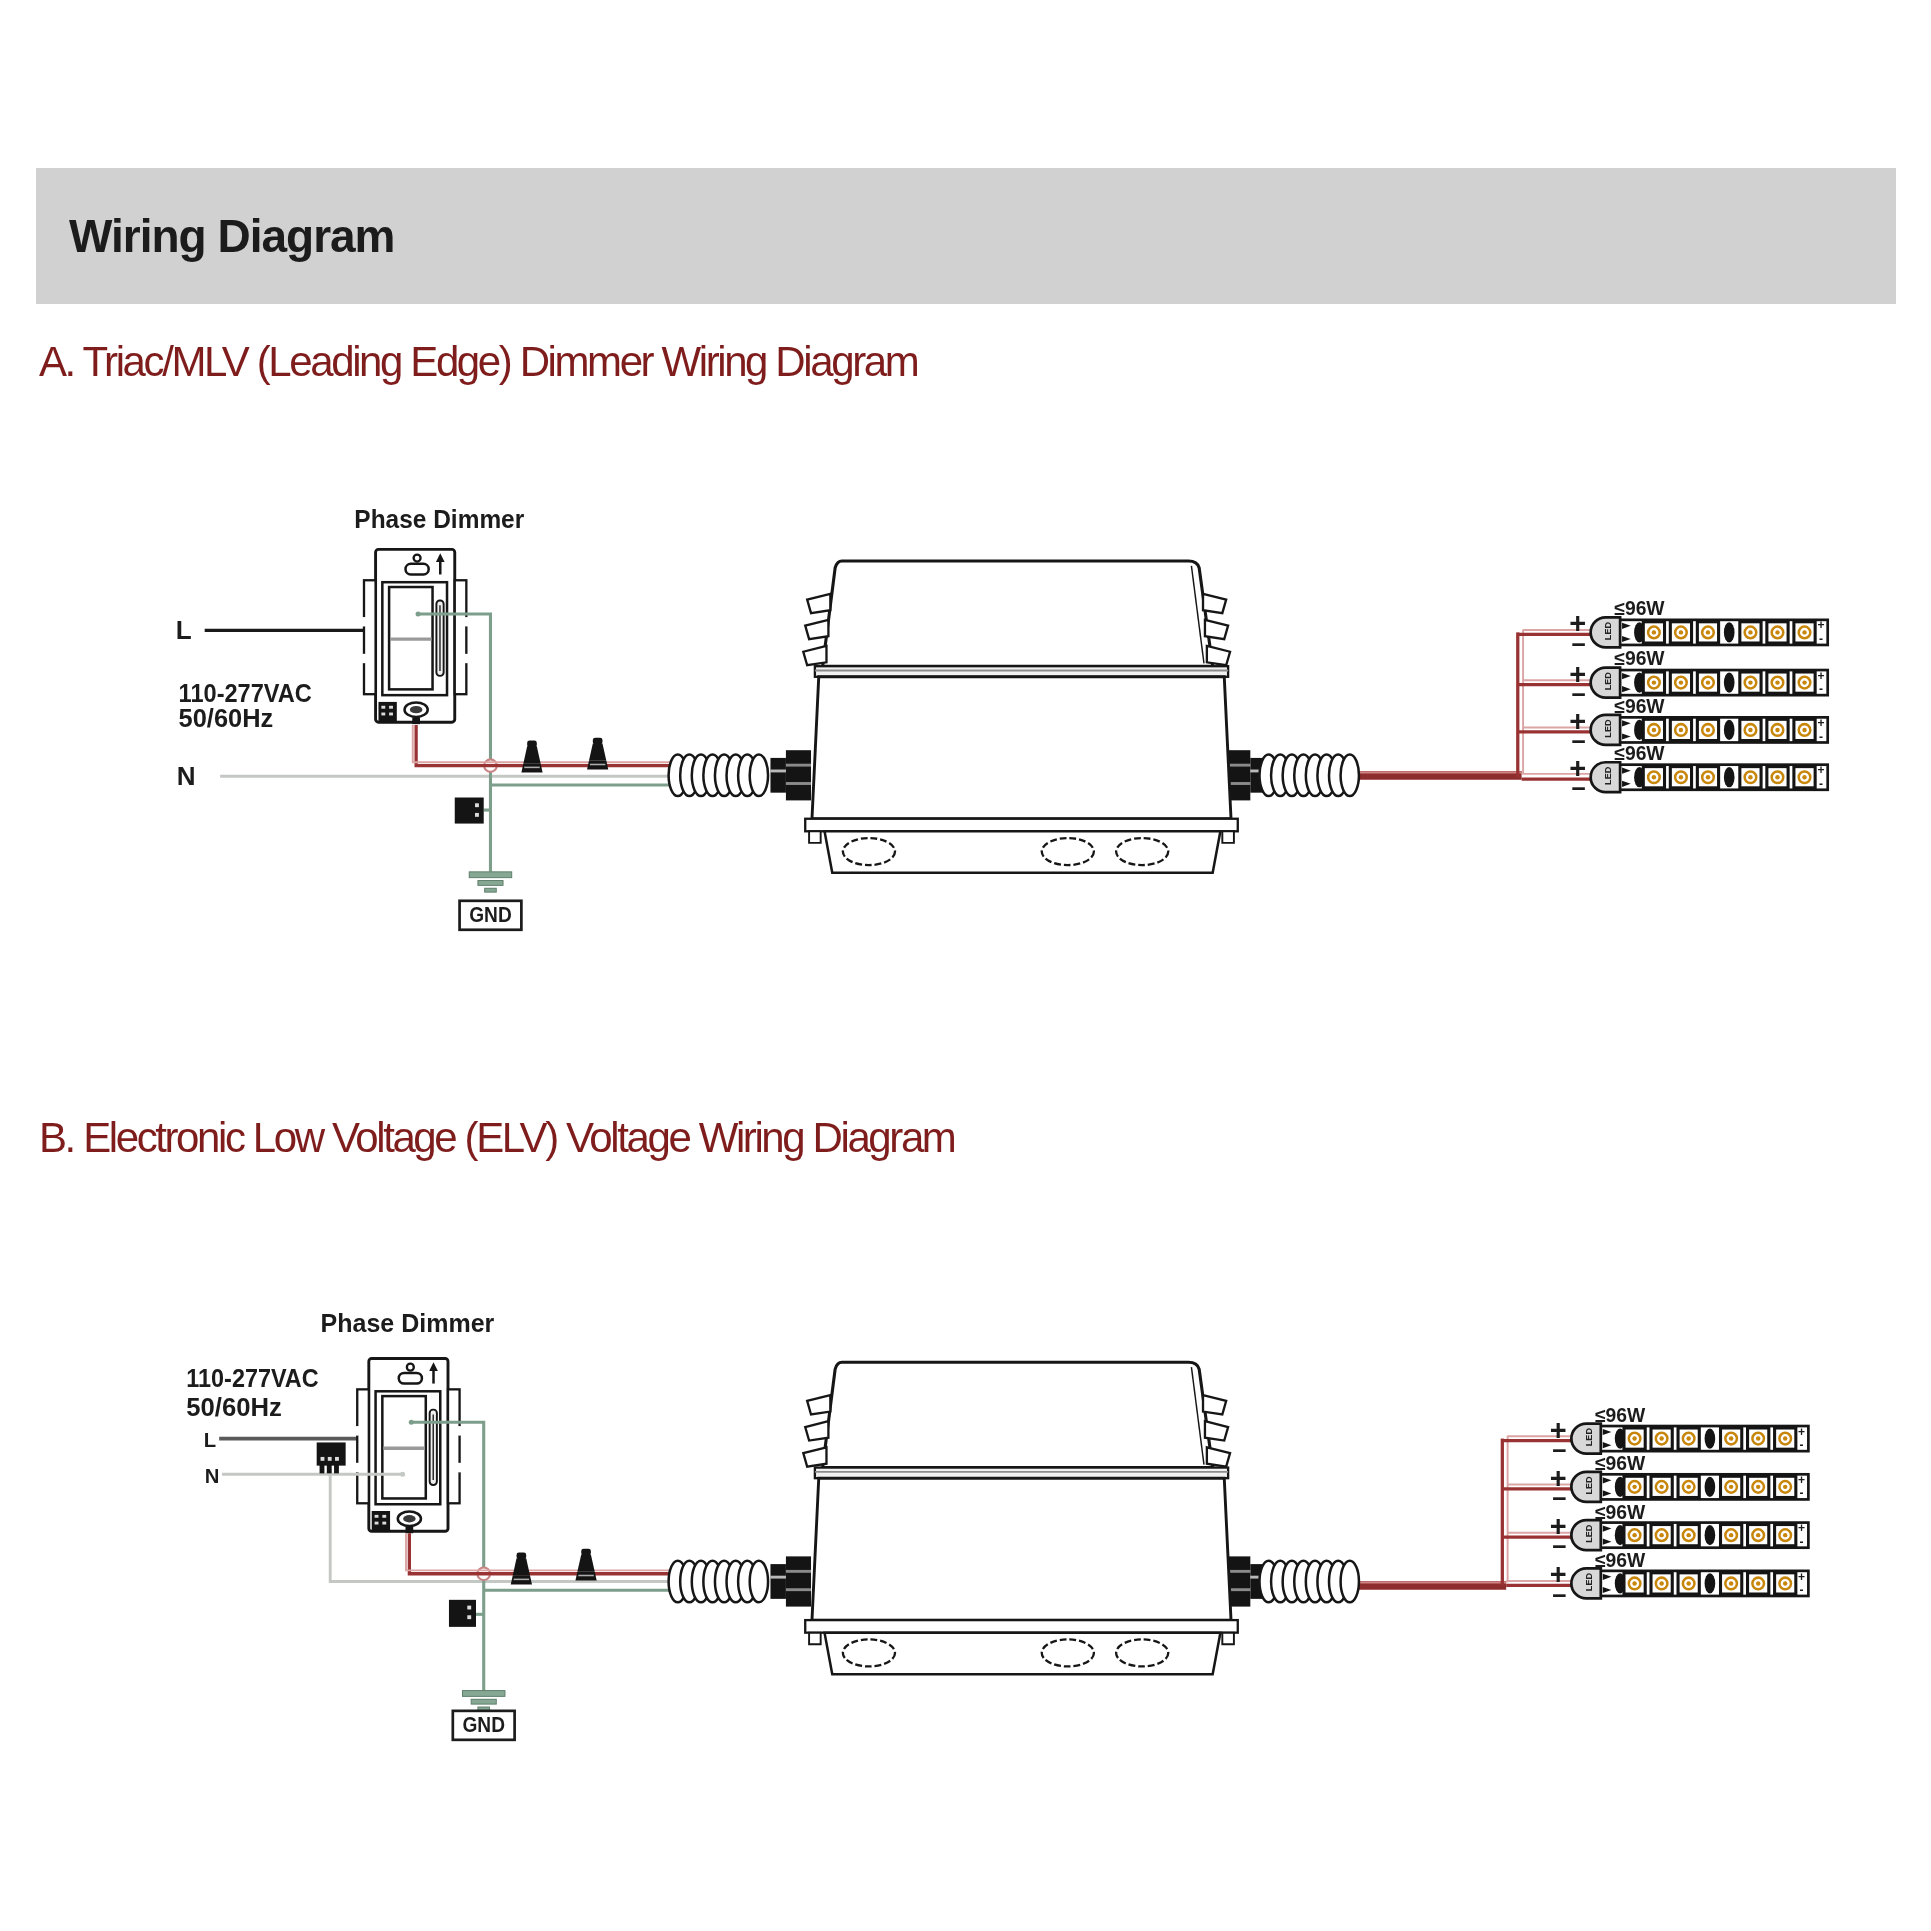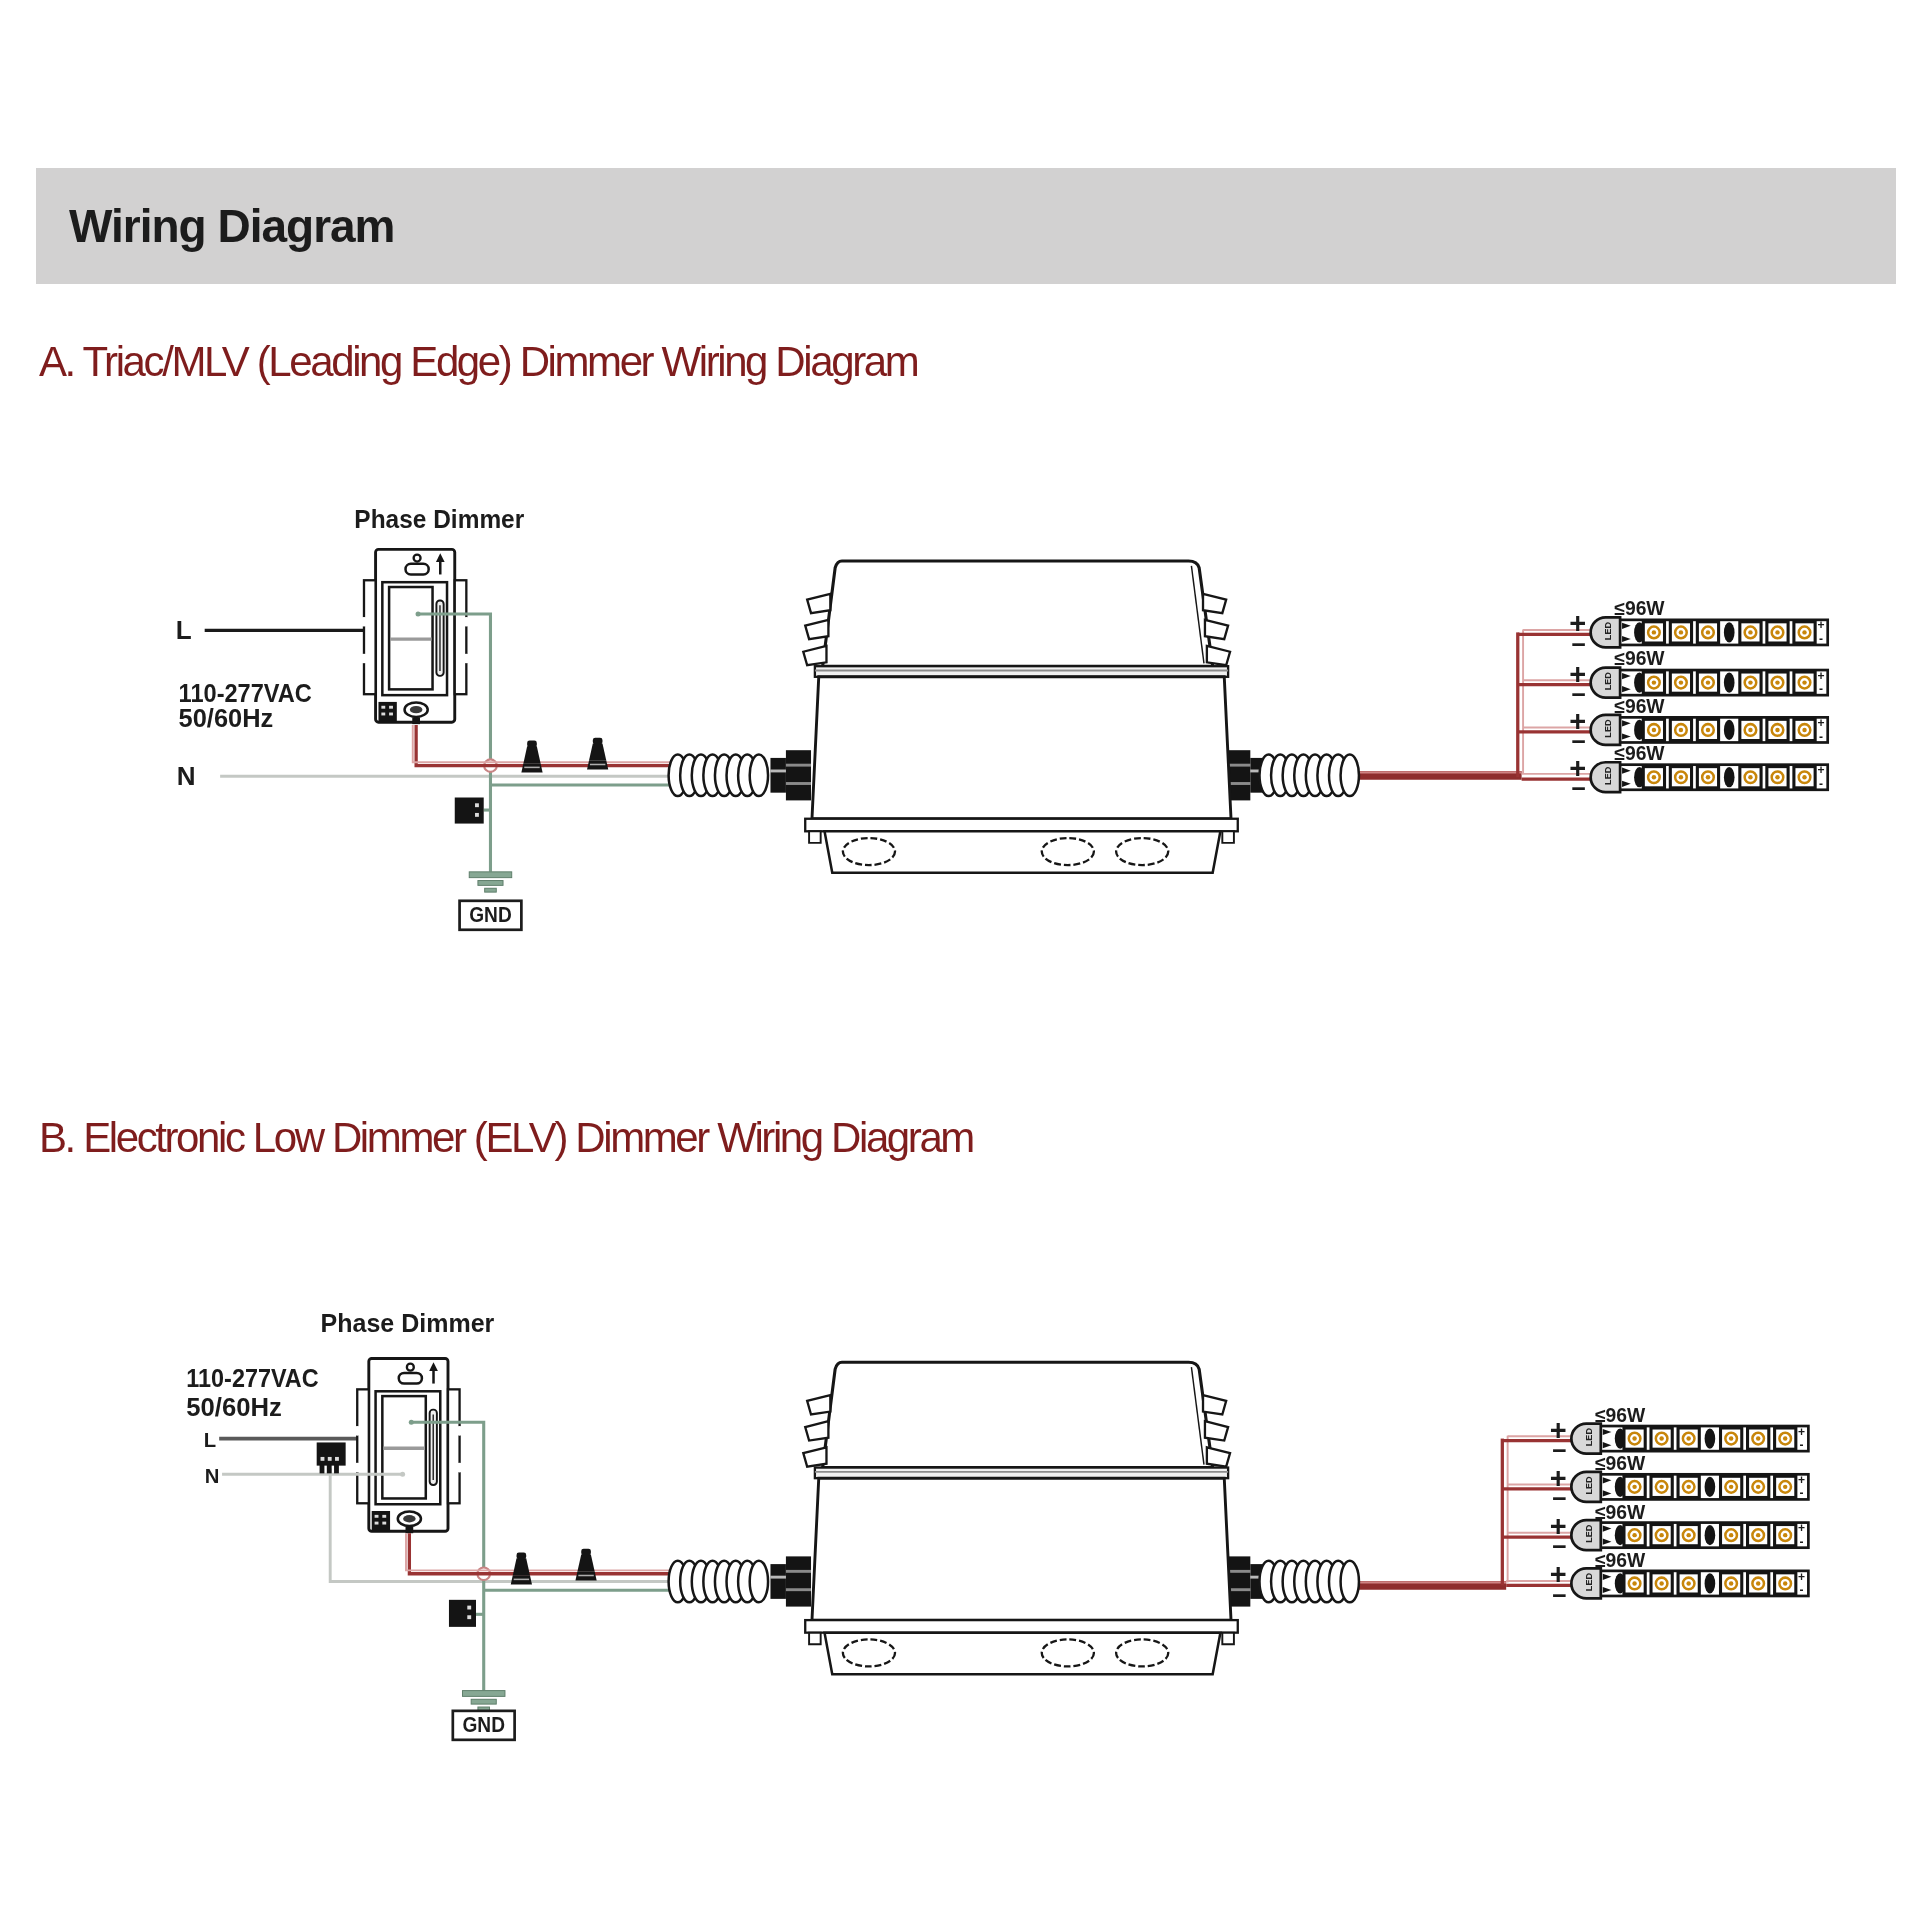--- a/index.html
+++ b/index.html
@@ -1,18 +1,18 @@
 <!DOCTYPE html>
 <html><head>
 <meta charset="utf-8">
 <style>
   html,body{margin:0;padding:0;background:#fff;}
   body{width:1931px;height:1931px;position:relative;overflow:hidden;
        font-family:"Liberation Sans",sans-serif;color:#1c1c1c;}
-  .header-bar{position:absolute;left:36px;top:168px;width:1860px;height:116px;
+  .header-bar{position:absolute;left:36px;top:168px;width:1860px;height:136px;
        background:#d2d1d1;display:flex;align-items:center;}
   .header-bar h1{margin:0 0 0 33px;font-size:46px;font-weight:700;
        letter-spacing:-1px;color:#1c1c1c;white-space:nowrap;}
   .sec-title{position:absolute;margin:0;font-weight:400;font-size:42px;
        letter-spacing:-2.4px;color:#7f1d1d;white-space:nowrap;}
   #title-a{left:39px;top:338px;}
   #title-b{left:39px;top:1114px;}
   svg.diagram-layer{position:absolute;left:0;top:0;width:1931px;height:1931px;}
 
   
@@ -39,21 +39,21 @@
   .gndt{font-size:22px;text-anchor:middle;}
 </style>
 </head>
 <body>
 
 <div class="header-bar">
   <h1>Wiring Diagram</h1>
 </div>
 
 <h2 class="sec-title" id="title-a">A. Triac/MLV (Leading Edge) Dimmer Wiring Diagram</h2>
-<h2 class="sec-title" id="title-b">B. Electronic Low Dimmer (ELV) Dimmer Wiring Diagram</h2>
+<h2 class="sec-title" id="title-b">B. Electronic Low Voltage (ELV) Voltage Wiring Diagram</h2>
 
 <svg class="diagram-layer" viewBox="0 0 2000 2000">
   <defs>
 
     <g id="chip">
       <rect x="-11" y="-11" width="22" height="22" fill="#fff" stroke="#141414" stroke-width="3.2"></rect>
       <circle r="6" fill="#fff" stroke="#c8860a" stroke-width="2.6"></circle>
       <circle r="2.3" fill="#c8860a"></circle>
     </g>
 

